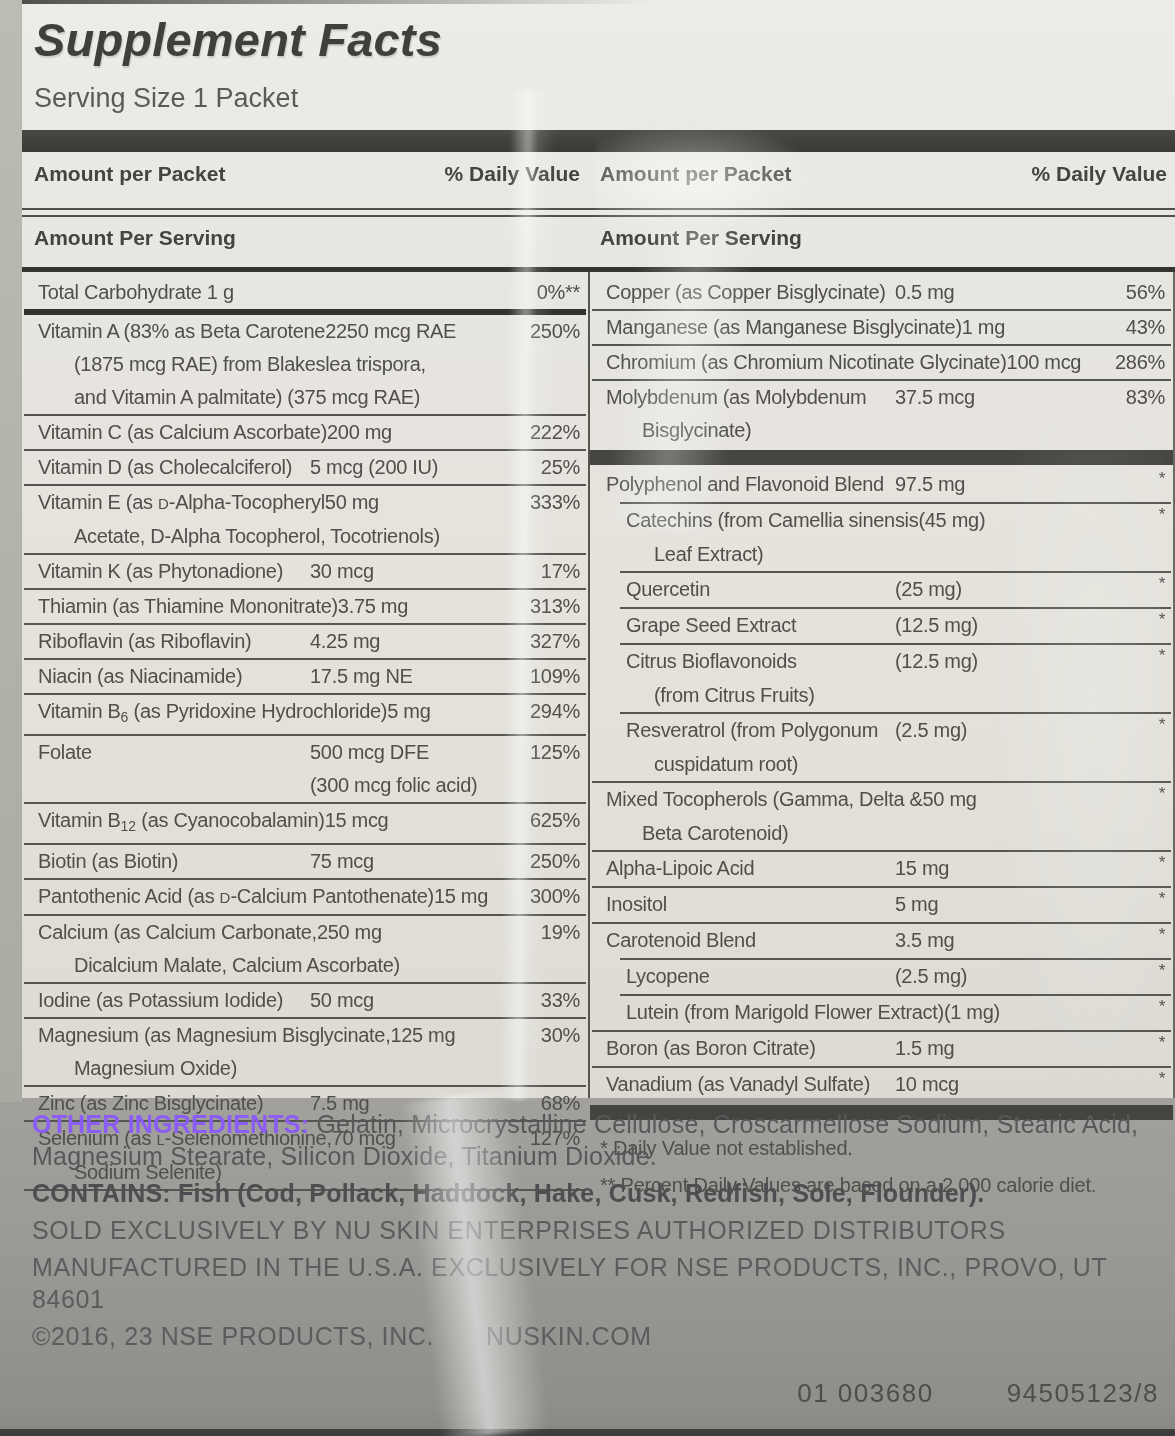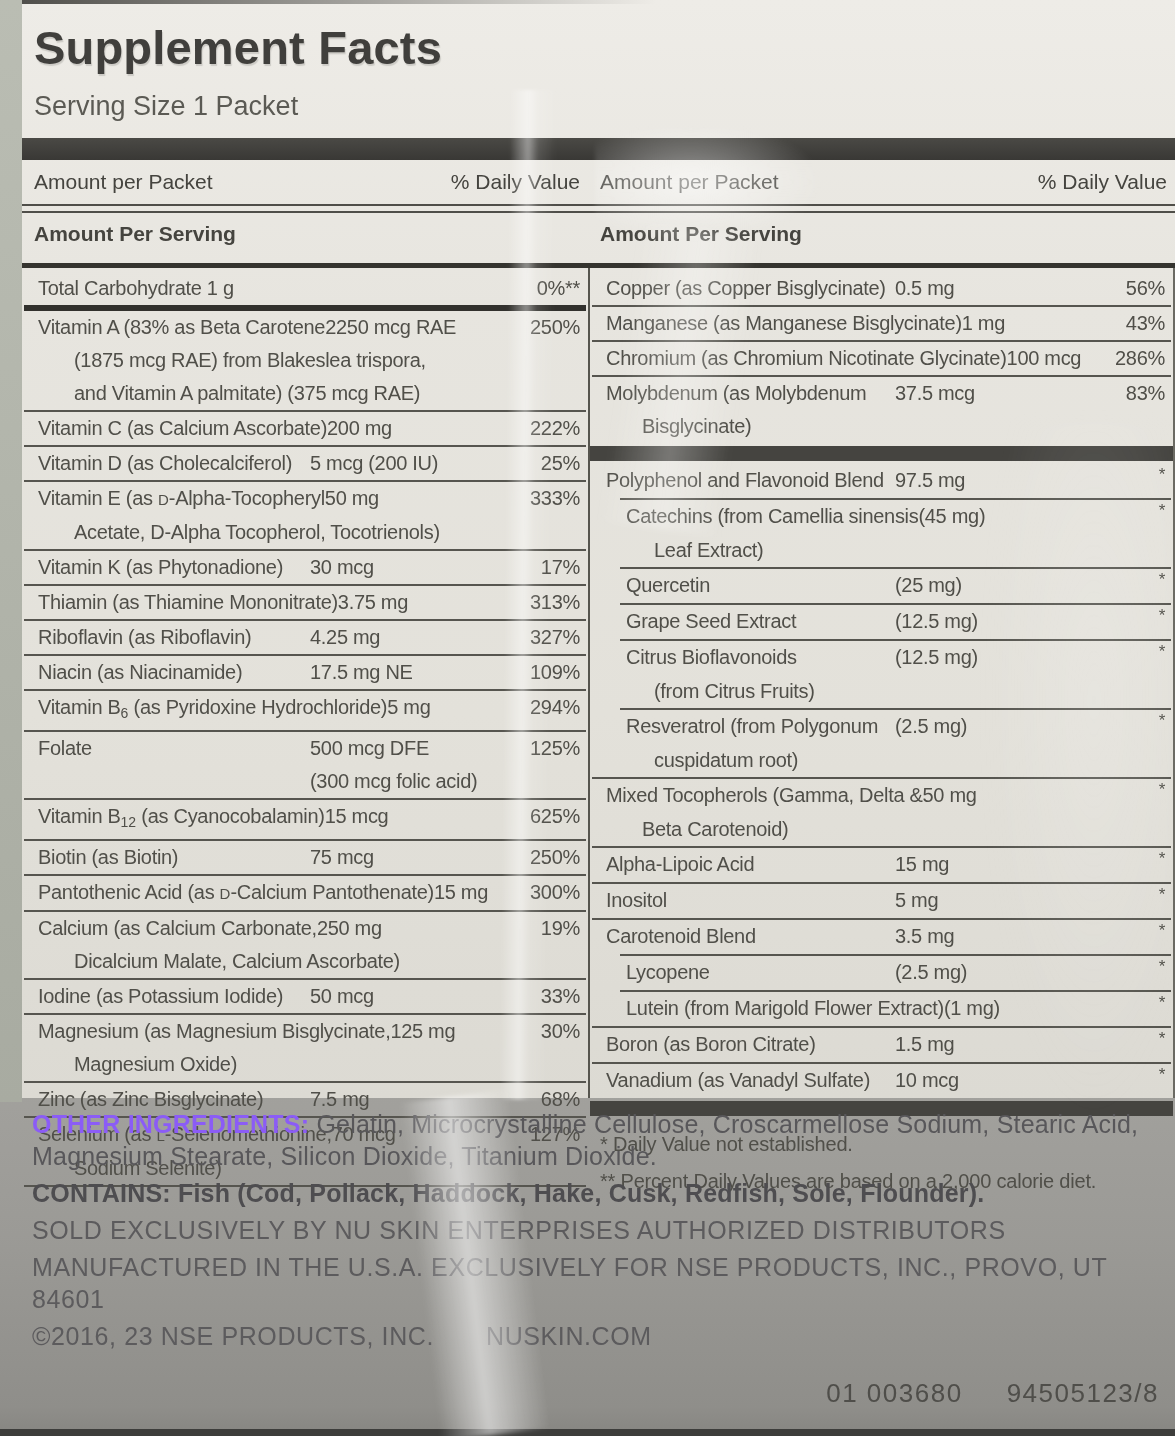--- a/index.html
+++ b/index.html
@@ -11,29 +11,29 @@
   .left-strip{position:absolute;left:0;top:0;width:22px;height:1102px;
     background:linear-gradient(180deg,#babdb3 0%,#b1b4aa 50%,#a8aba1 100%);}
   .paper{
     position:absolute;left:22px;top:0;width:1153px;height:1098px;box-sizing:border-box;
     background:linear-gradient(180deg,#eeece7 0%,#e7e5df 28%,#e3e1da 65%,#dcdad3 100%);
     display:flex;flex-direction:column;
   }
   .paper::before{content:'';position:absolute;top:0;left:0;width:55%;height:4px;
     background:linear-gradient(90deg,#504f4b,rgba(80,79,75,0));}
   .title{font-size:47px;font-weight:bold;color:#403f3c;letter-spacing:.2px;
-    padding:20px 0 0 12px;text-shadow:1px 2px 1px rgba(60,60,55,.18);}
+    padding:12px 0 0 12px;text-shadow:1px 2px 1px rgba(60,60,55,.18);font-style:italic;}
   .serving{font-size:27px;color:#5b5a54;padding:16px 0 0 12px;}
   .topbar{height:22px;background:linear-gradient(180deg,#4a4945,#393835);margin-top:16px;}
   .cols{display:flex;flex:1;min-height:0;}
   .col{display:flex;flex-direction:column;box-sizing:border-box;}
   .col.left{width:566px;}
   .col.right{width:587px;}
   .chead{display:flex;justify-content:space-between;align-items:center;height:44px;
-    padding:0 8px 0 12px;font-weight:normal;font-size:21px;color:#45443f;gap:24px;}
+    padding:0 8px 12px 12px;font-weight:bold;font-size:21px;color:#45443f;gap:24px;}
   .dline{height:5px;border-top:2px solid #4f4e49;border-bottom:2px solid #4f4e49;}
   .cserv{height:50px;line-height:42px;font-weight:bold;font-size:21px;color:#45443f;padding-left:12px;}
   .thickline{height:5px;background:#35342f;}
   .rframe{flex:1;min-height:0;padding-top:4px;}
   .col.right .rframe{border-left:2px solid #56554e;border-right:2px solid #6b6a63;}
   .rline{display:flex;align-items:baseline;line-height:33px;font-size:20px;
     color:#504f49;letter-spacing:-0.3px;}
   .nm{flex:1 1 auto;padding-left:16px;white-space:nowrap;}
   .cont .nm{padding-left:52px;}
   .row.sub .nm{padding-left:36px;}
@@ -48,21 +48,21 @@
   .sep.thick{border-top:6px solid #32312d;border-top-color:#32312d;}
   .sep.bar{border-top:none;height:15px;background:#454440;margin:3px 0;}
   .foot{font-size:20px;color:#504f49;padding:14px 8px 0 10px;letter-spacing:-0.2px;}
   .bottom-text{position:absolute;left:32px;top:1108px;width:1122px;
     font-size:25px;line-height:32px;color:#58575a;letter-spacing:.2px;}
   .bt-label{font-weight:bold;color:#8b5cf6;}
   .bt-contains{font-weight:bold;color:#4e4d50;margin-top:5px;}
   .bt-line{margin-top:5px;letter-spacing:.6px;color:#5c5b5d;}
   .bt-site{display:inline-block;margin-left:52px;}
   .codes{position:absolute;top:1378px;right:16px;font-size:26px;color:#4f4e4a;letter-spacing:1.5px;}
-  .codes span{margin-left:44px;}
+  .codes span{margin-left:73px;}
   .bottom-edge{position:absolute;bottom:0;left:0;width:100%;height:7px;background:#3d3d3b;}
   
   .glare{position:absolute;pointer-events:none;z-index:5;}
   .glare-v{left:505px;top:90px;width:46px;height:1010px;transform:rotate(.6deg);filter:blur(1.5px);
     background:linear-gradient(90deg,rgba(255,255,255,0) 0%,rgba(255,255,255,.45) 40%,rgba(255,255,255,.12) 62%,rgba(255,255,255,0) 100%);}
   .glare-v2{left:420px;top:1095px;width:110px;height:341px;transform:rotate(-7deg);filter:blur(2px);
     background:linear-gradient(90deg,rgba(255,255,255,0) 0%,rgba(255,255,255,.55) 45%,rgba(255,255,255,0) 100%);}
   .glare-crinkle{left:595px;top:128px;width:240px;height:120px;filter:blur(2px);
     background:radial-gradient(ellipse at 40% 45%,rgba(255,255,255,.55),rgba(255,255,255,0) 65%);}
   .glare-crinkle2{left:620px;top:230px;width:120px;height:300px;filter:blur(3px);transform:rotate(8deg);

